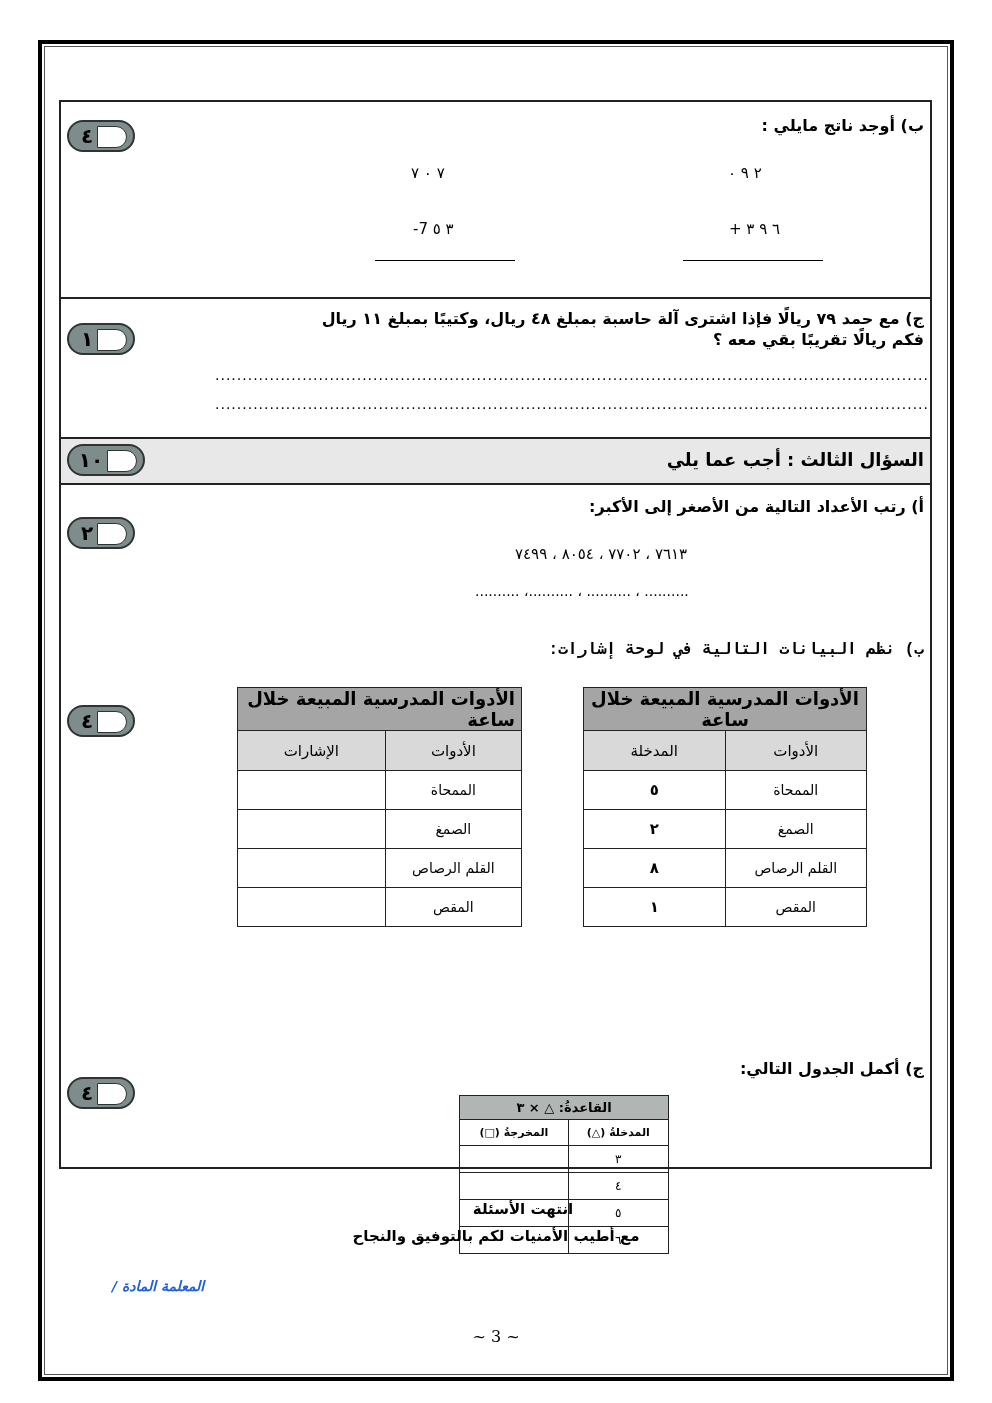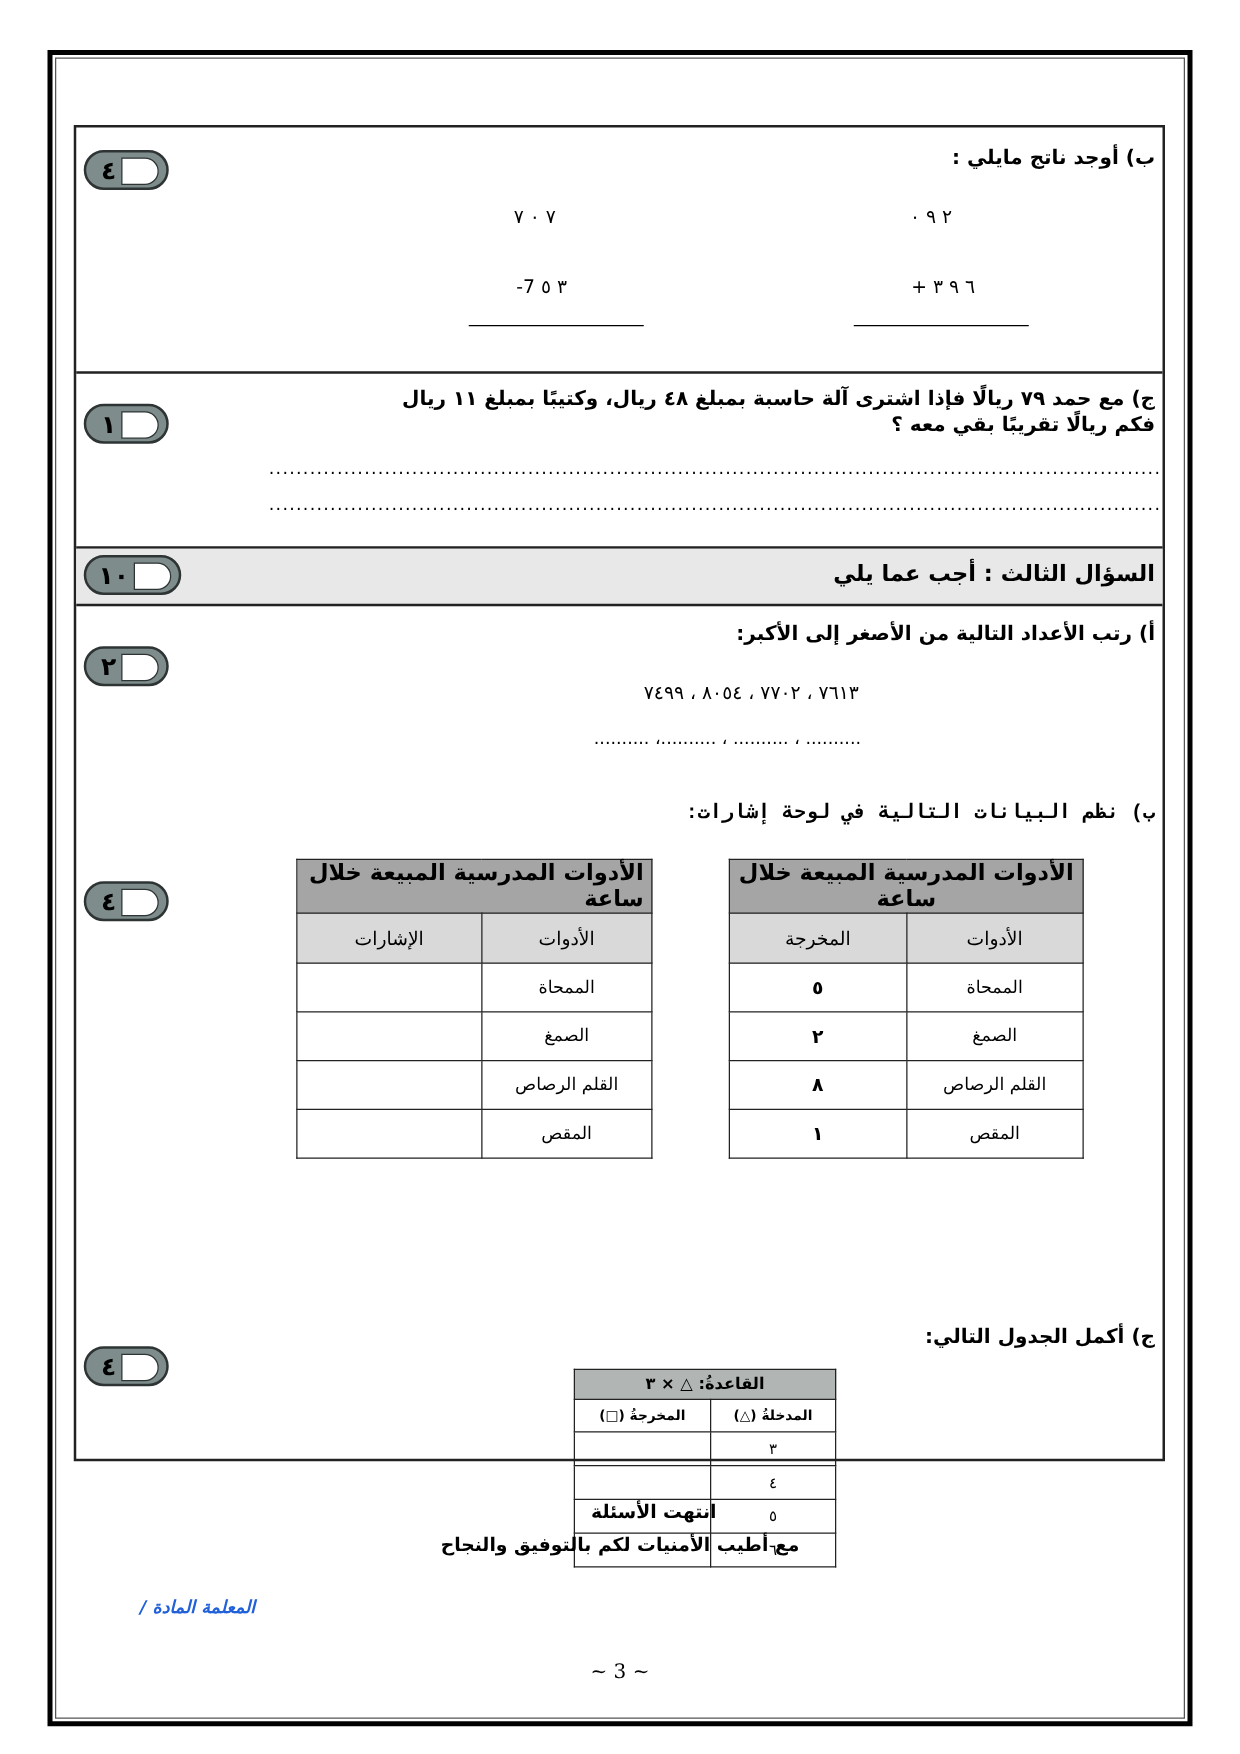--- a/index.html
+++ b/index.html
@@ -118,21 +118,21 @@
       <span class="slot"></span>
     </div>
 
     <table class="grid t1" style="left:522px; top:202px; width:284px;">
       <tbody>
           <tr>
             <th class="title" colspan="2">الأدوات المدرسية المبيعة خلال ساعة</th>
           </tr>
       <tr>
         <th class="col" style="width:50%;">الأدوات</th>
-        <th class="col">المخرجة</th>
+        <th class="col">المدخلة</th>
       </tr>
       <tr>
         <td>الممحاة</td>
         <td class="cnt">٥</td>
       </tr>
       <tr>
         <td>الصمغ</td>
         <td class="cnt">٢</td>
       </tr>
       <tr>

